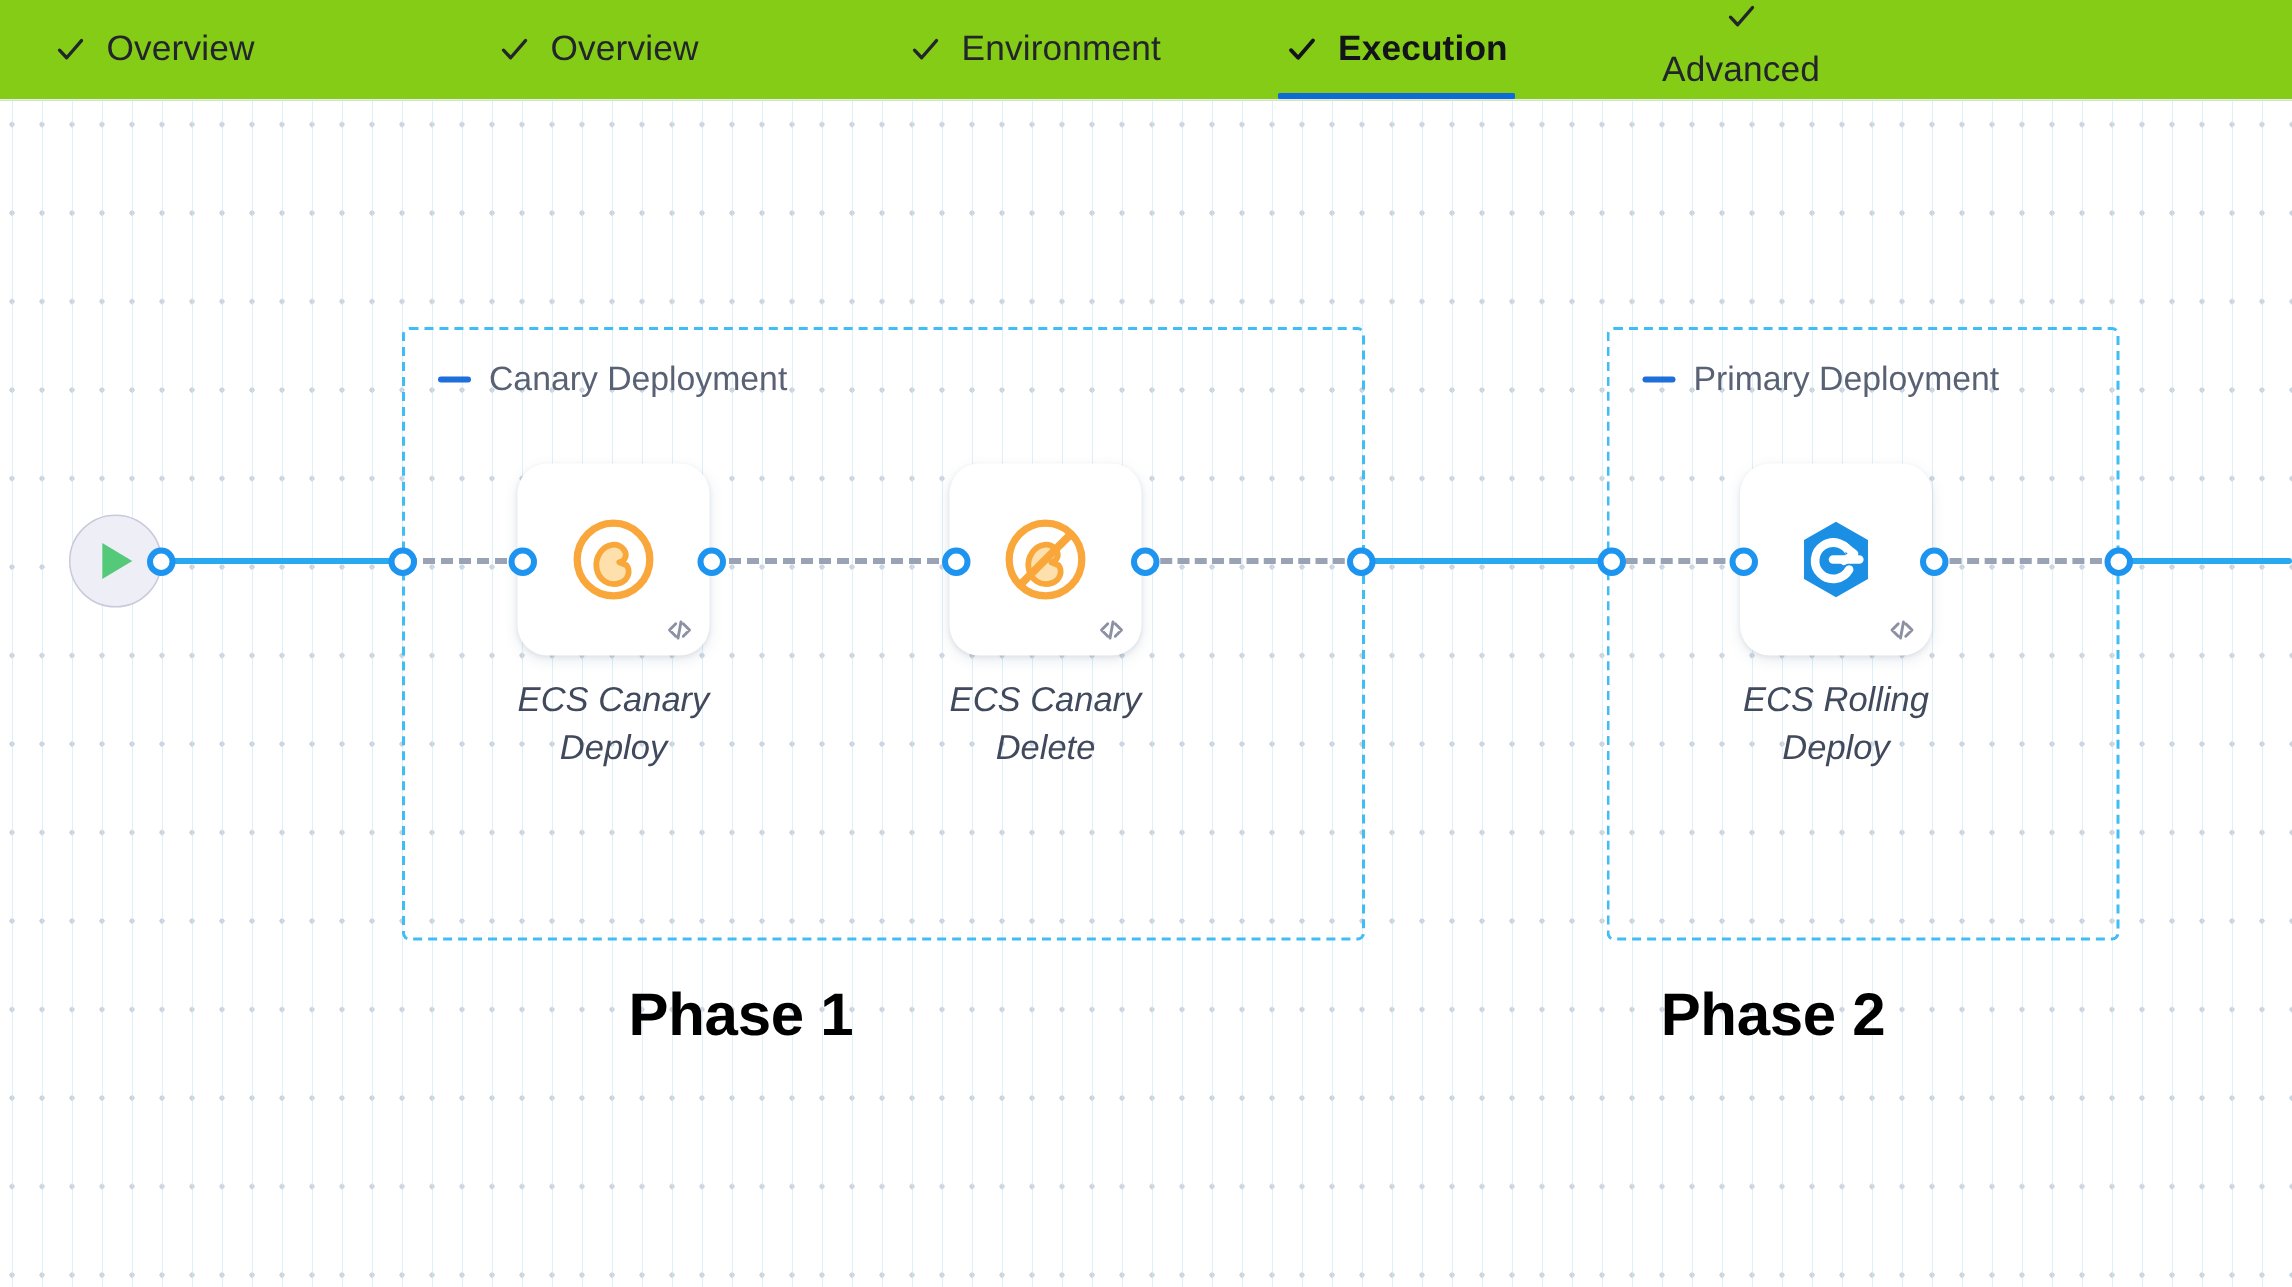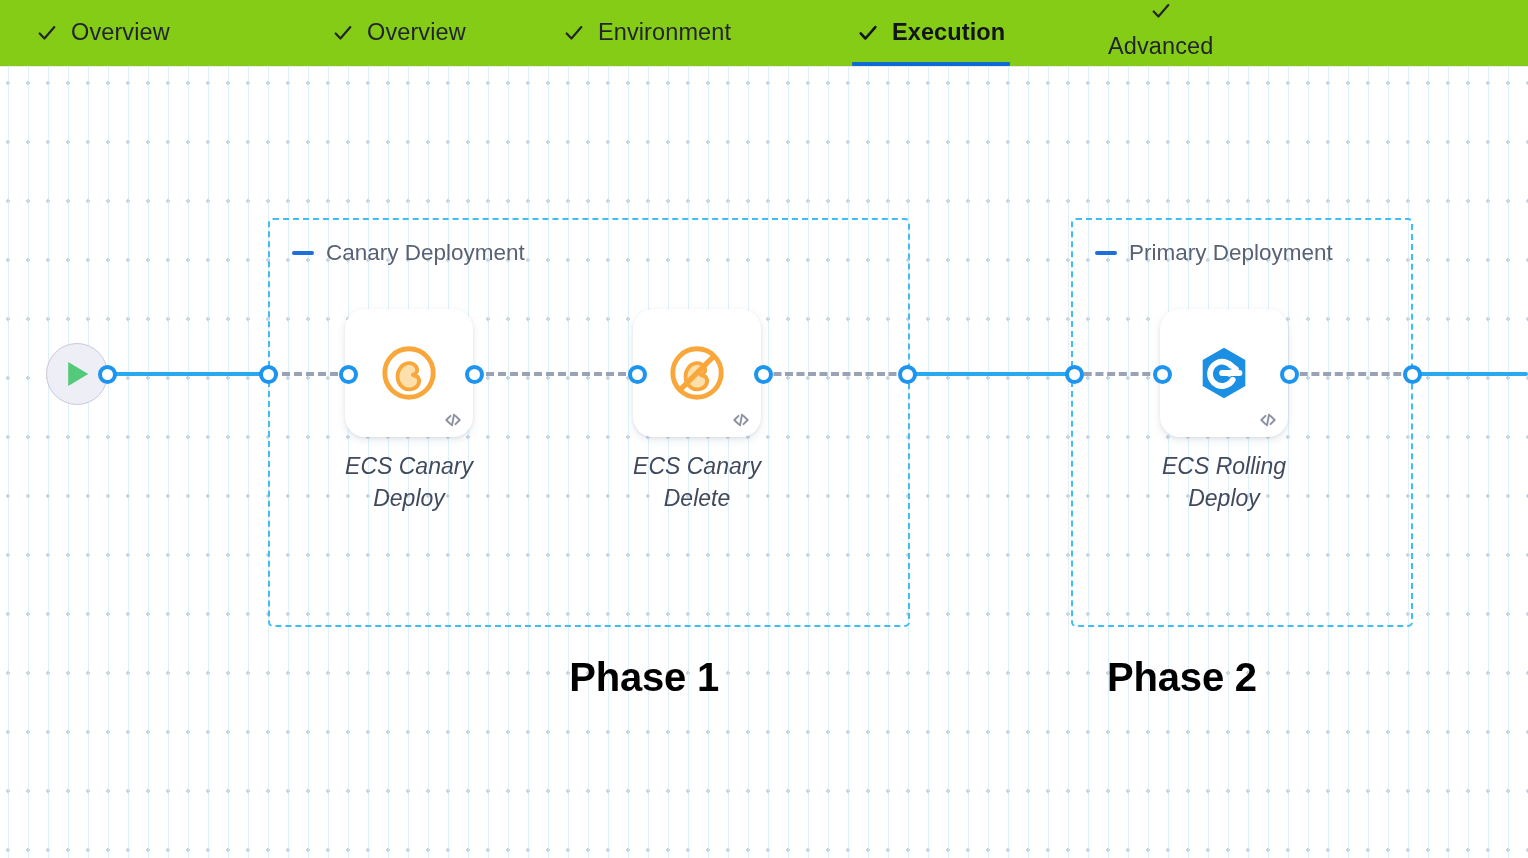--- a/index.html
+++ b/index.html
@@ -233,21 +233,21 @@
     </div>
 
     <div class="tab" id="tab-1" style="left: 324px;">
       <svg class="check" viewBox="0 0 24 24">
         <path d="M4 12.5 L9.2 18 L20 5.5" fill="none" stroke="#23252c" stroke-width="2.4" stroke-linecap="round" stroke-linejoin="round"></path>
       </svg>
       <span class="tab-label">Overview</span>
 
     </div>
 
-    <div class="tab" id="tab-2" style="left: 555px;">
+    <div class="tab" id="tab-2" style="left: 598px;">
       <svg class="check" viewBox="0 0 24 24">
         <path d="M4 12.5 L9.2 18 L20 5.5" fill="none" stroke="#23252c" stroke-width="2.4" stroke-linecap="round" stroke-linejoin="round"></path>
       </svg>
       <span class="tab-label">Environment</span>
 
     </div>
 
     <div class="tab active" id="tab-3" style="left: 849px;">
       <svg class="check" viewBox="0 0 24 24">
         <path d="M4 12.5 L9.2 18 L20 5.5" fill="none" stroke="#12141a" stroke-width="2.8" stroke-linecap="round" stroke-linejoin="round"></path>
@@ -275,21 +275,21 @@
       </div>
     </div>
 
     <div class="group-box" id="group-1" style="left: 1071px; top: 151px; width: 342px; height: 409px;">
       <div class="group-header">
         <span class="group-collapse"></span>
         <span class="group-title">Primary Deployment</span>
       </div>
     </div>
 
-    <div class="phase-label" id="phase-0" style="left: 419px; top: 590px; width: 300px; text-align: right;">Phase 1</div>
+    <div class="phase-label" id="phase-0" style="left: 419px; top: 590px; width: 300px; text-align: left;">Phase 1</div>
     <div class="phase-label" id="phase-1" style="left: 1032px; top: 590px; width: 300px; text-align: center;">Phase 2</div>
 
     <div class="edge solid" style="left:108px;  top:305px; width:163px;"></div>
     <div class="edge solid" style="left:906px;  top:305px; width:168px;"></div>
     <div class="edge solid" style="left:1411px; top:305px; width:117px;"></div>
 
     <div class="edge dashed" style="left:270px;  top:305px; width:80px;"></div>
     <div class="edge dashed" style="left:474px;  top:305px; width:164px;"></div>
     <div class="edge dashed" style="left:762px;  top:305px; width:146px;"></div>
     <div class="edge dashed" style="left:1072px; top:305px; width:90px;"></div>

